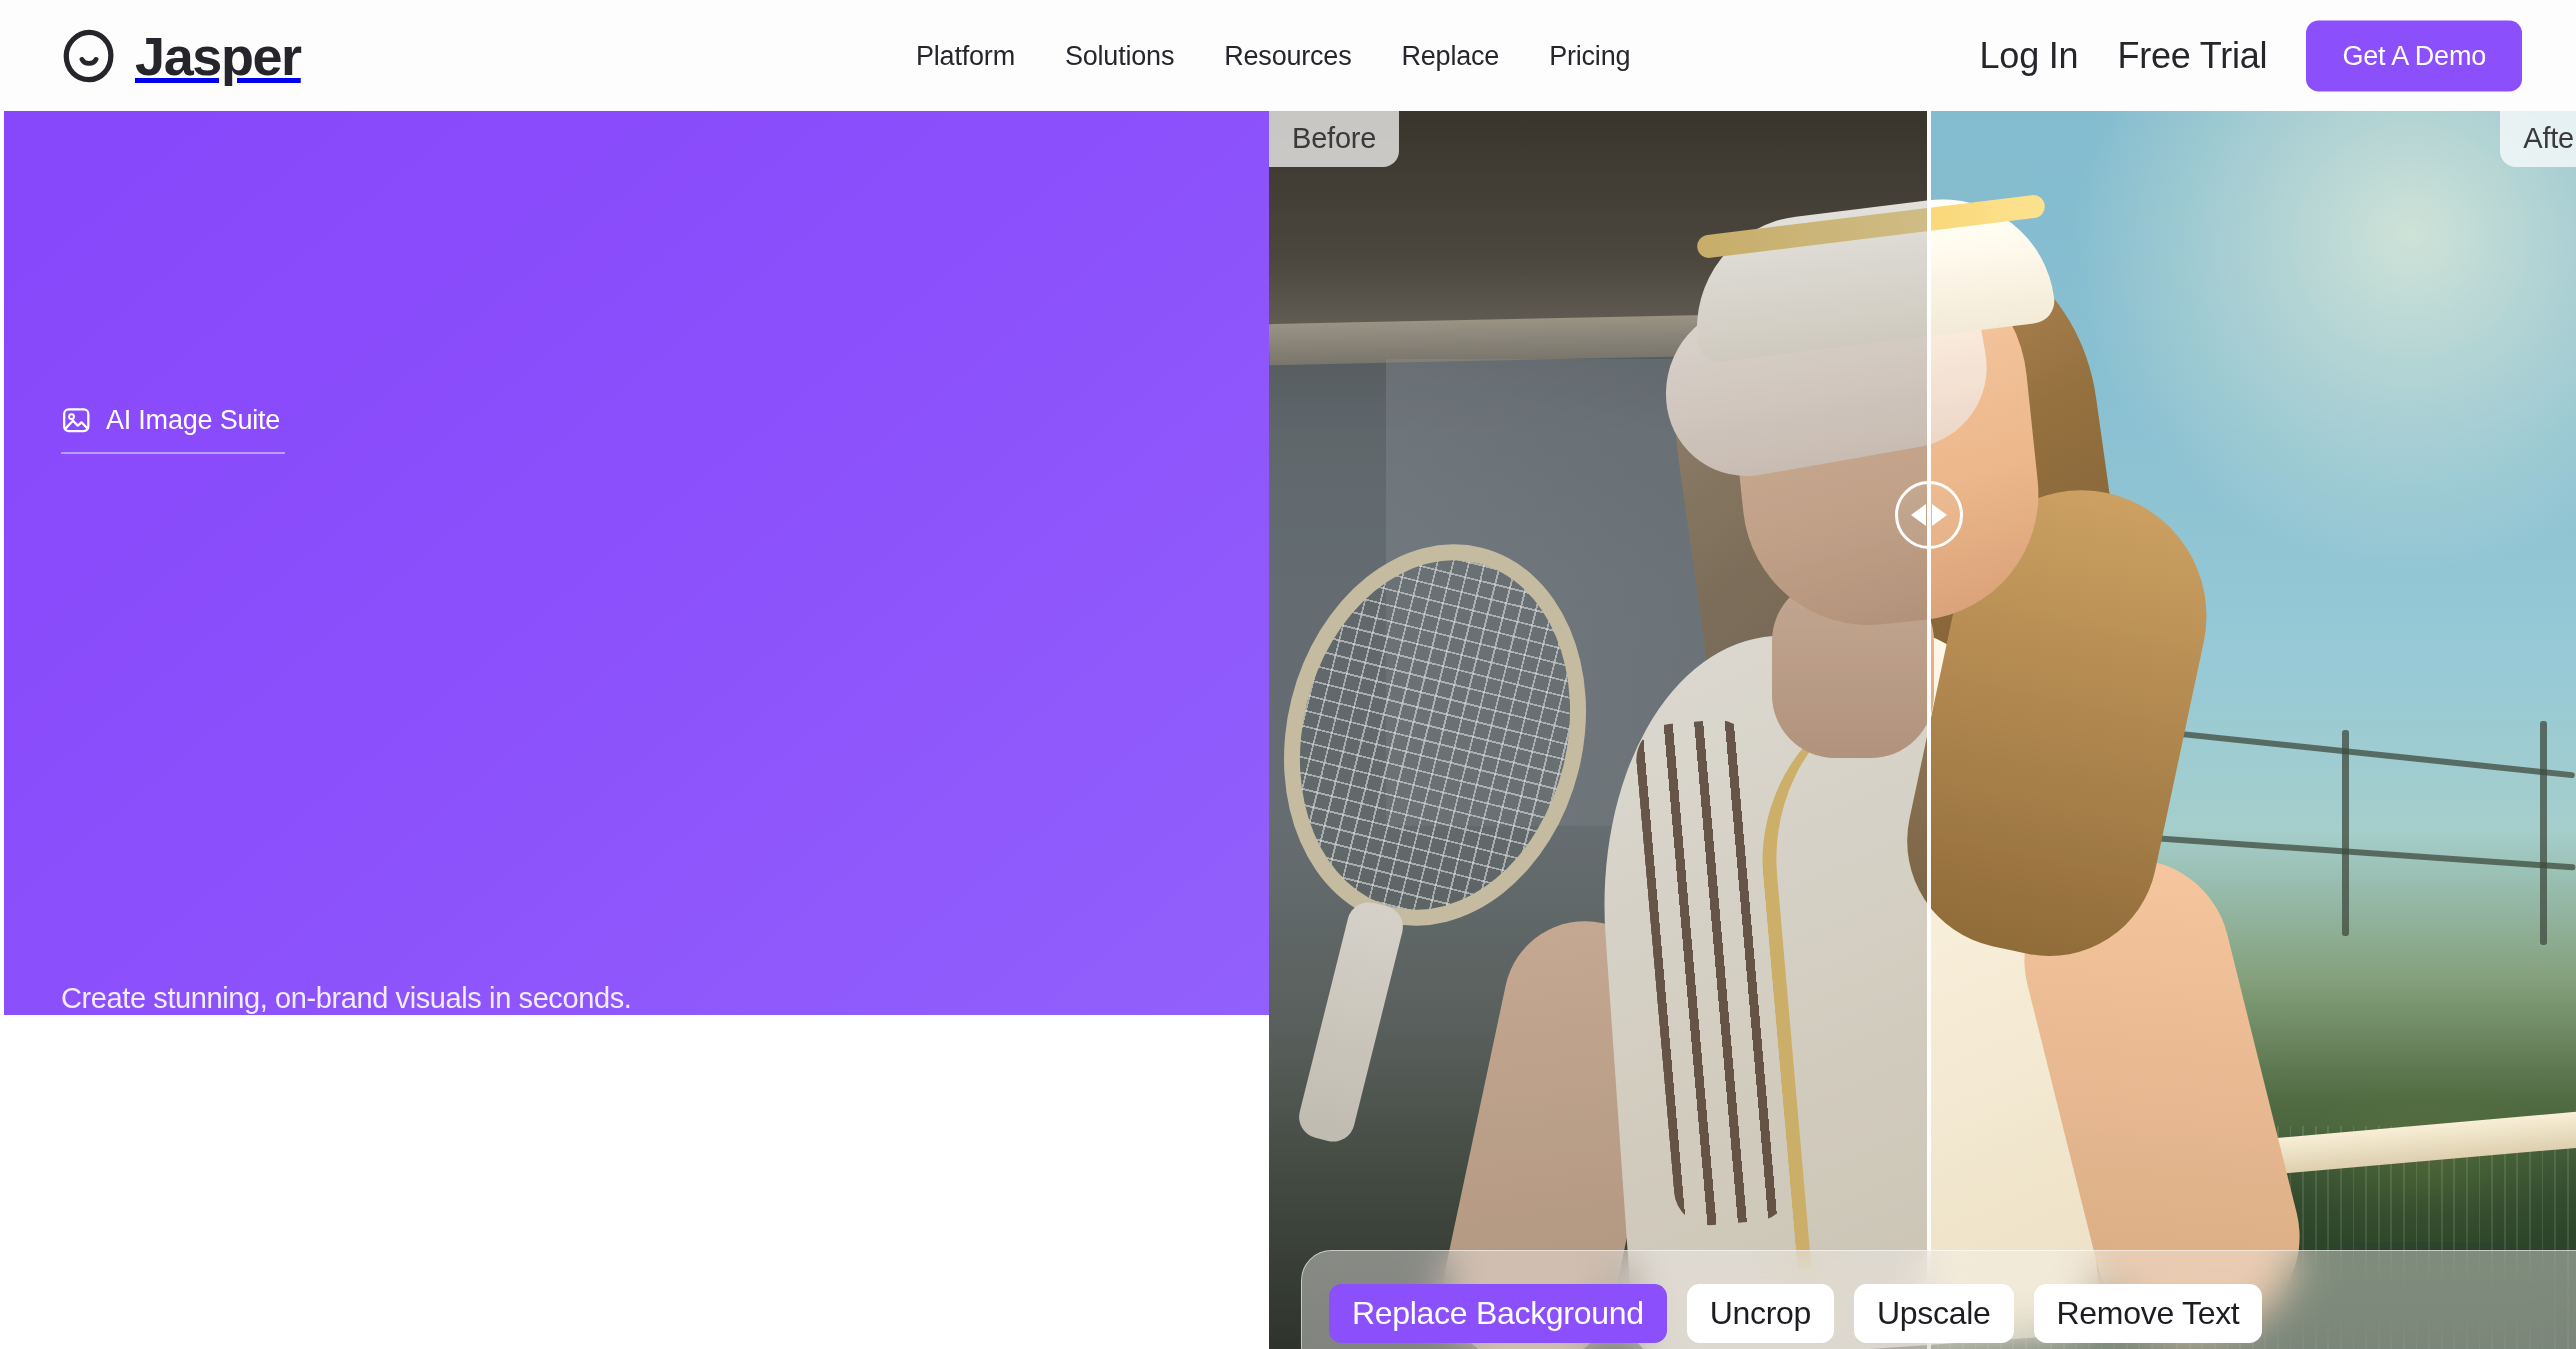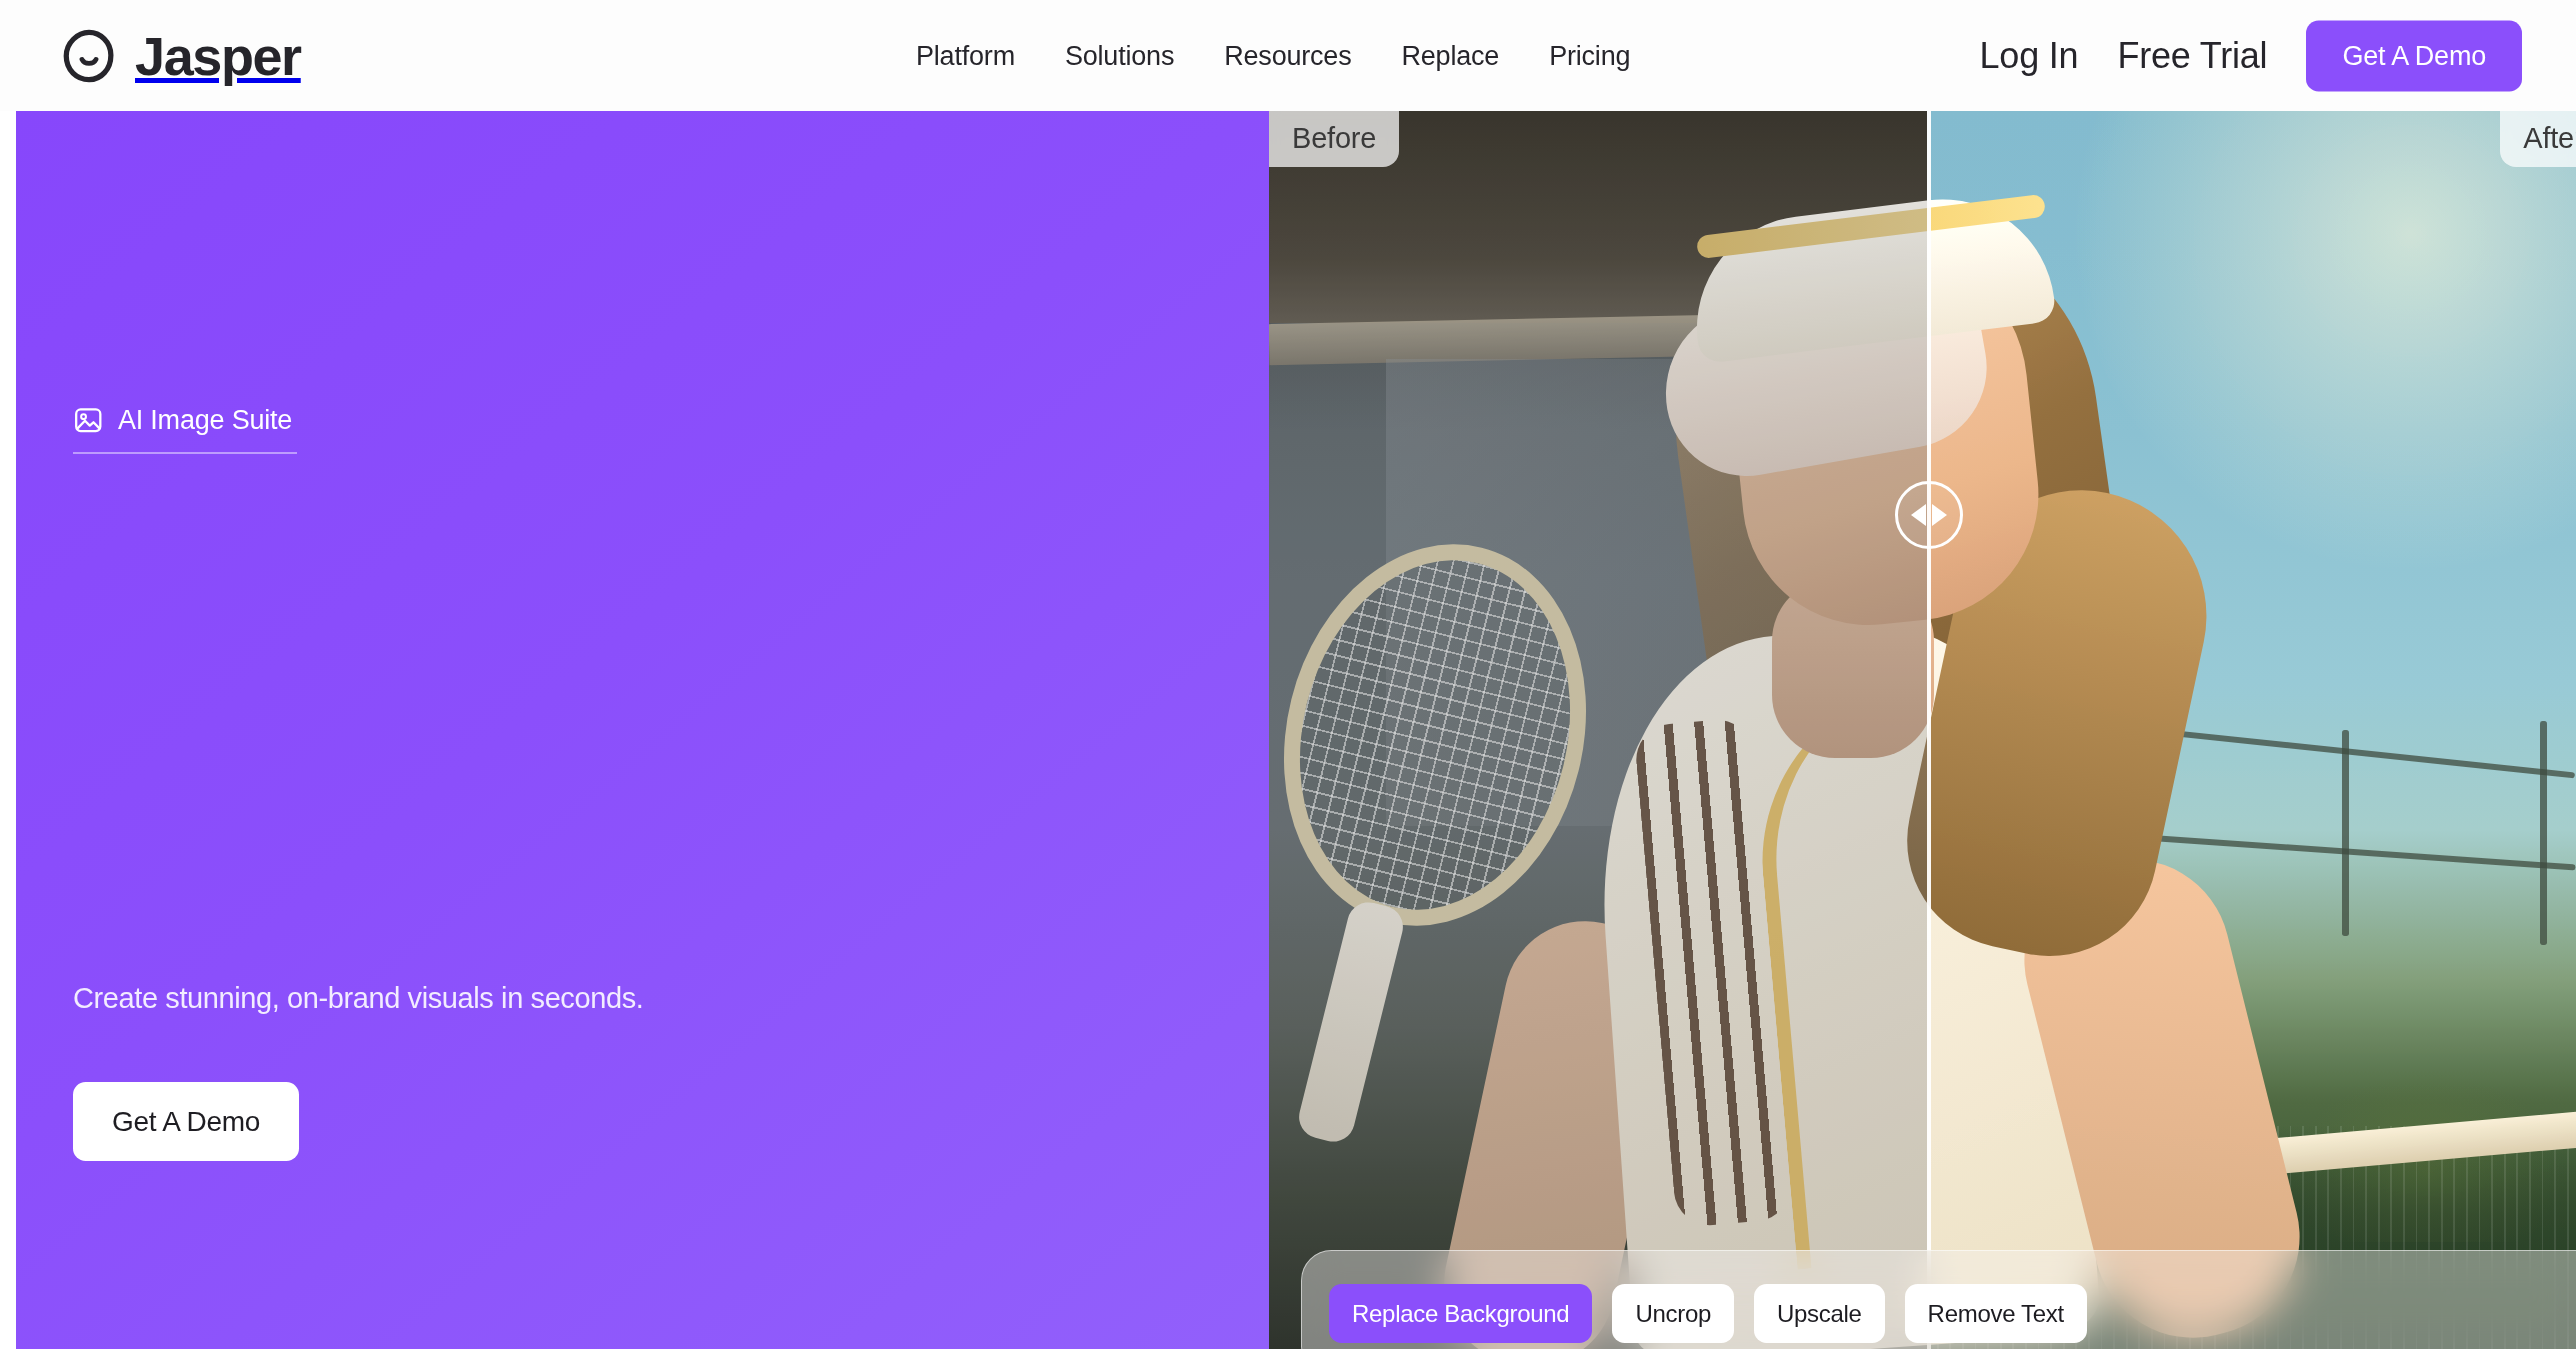--- a/index.html
+++ b/index.html
@@ -52,22 +52,22 @@
     background: #8b4ffb; color: #ffffff;
     font-size: 27px; font-weight: 500;
     border: none; border-radius: 12.6px;
     padding: 20px 36px; cursor: pointer;
     white-space: nowrap; letter-spacing: -0.2px;
     font-family: "Liberation Sans", sans-serif;
   }
 
   
   .hero {
-    position: absolute; top: 111px; left: 16px;
-    width: 1269px; height: 1239px;
+    position: absolute; top: 111px; left: 4px;
+    width: 1269px; height: 904px;
     background: linear-gradient(140deg, #8747fb 0%, #8b4ffb 45%, #9260fb 100%);
     overflow: hidden;
   }
 
   .eyebrow-wrap { position: absolute; left: 57px; top: 294px; width: 224px; }
   .eyebrow {
     display: flex; align-items: center; gap: 14.4px;
     padding-bottom: 16px;
   }
   .eyebrow-icon { width: 30.5px; height: 30.5px; display: block; }
@@ -342,21 +342,21 @@
     background: rgba(245,244,242,0.42);
     border: 1.8px solid rgba(255,255,255,0.55);
     backdrop-filter: blur(20px) saturate(1.1);
     display: flex; align-items: center; gap: 20px;
     padding: 0 27px;
     z-index: 30;
   }
   .pill {
     border: none; border-radius: 12.6px;
     height: 59px; padding: 0 23px;
-    font-size: 24px; letter-spacing: -0.3px;
+    font-size: 32px; letter-spacing: -0.3px;
     font-family: "Liberation Sans", sans-serif;
     background: #ffffff; color: #1d1c21;
     cursor: pointer; white-space: nowrap;
     display: inline-flex; align-items: center;
   }
   .pill.active { background: #8b4ffb; color: #ffffff; }
 </style>
 </head>
 <body>
 

